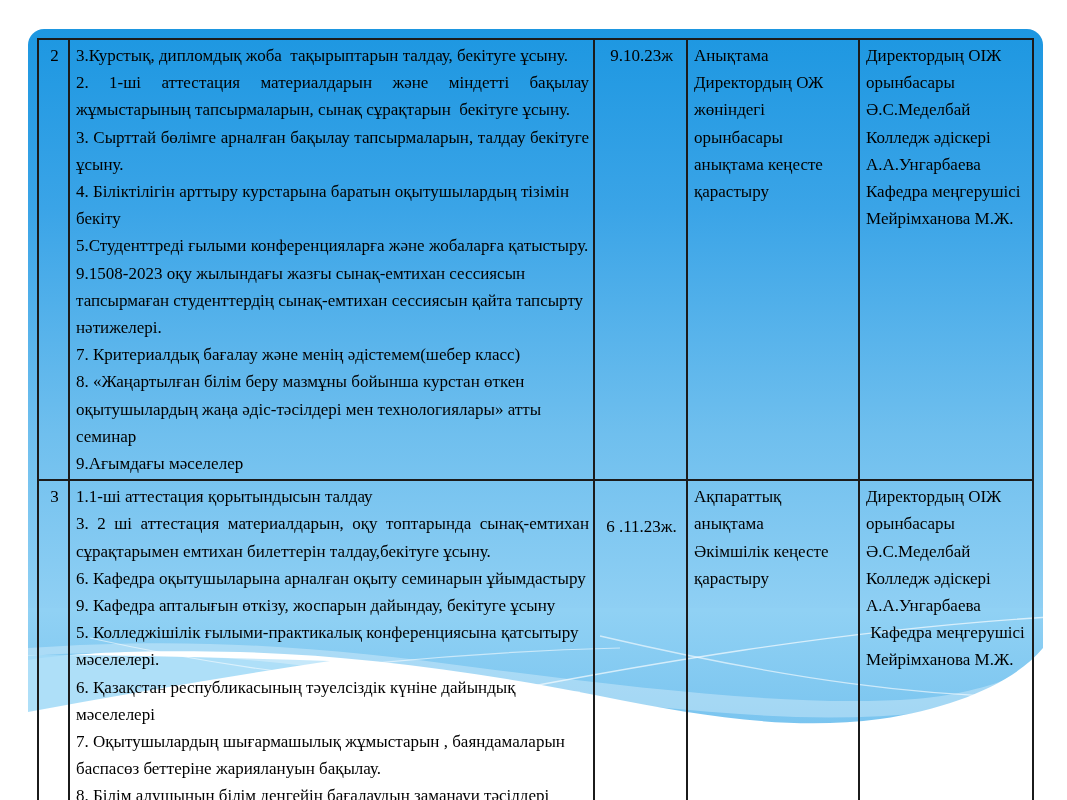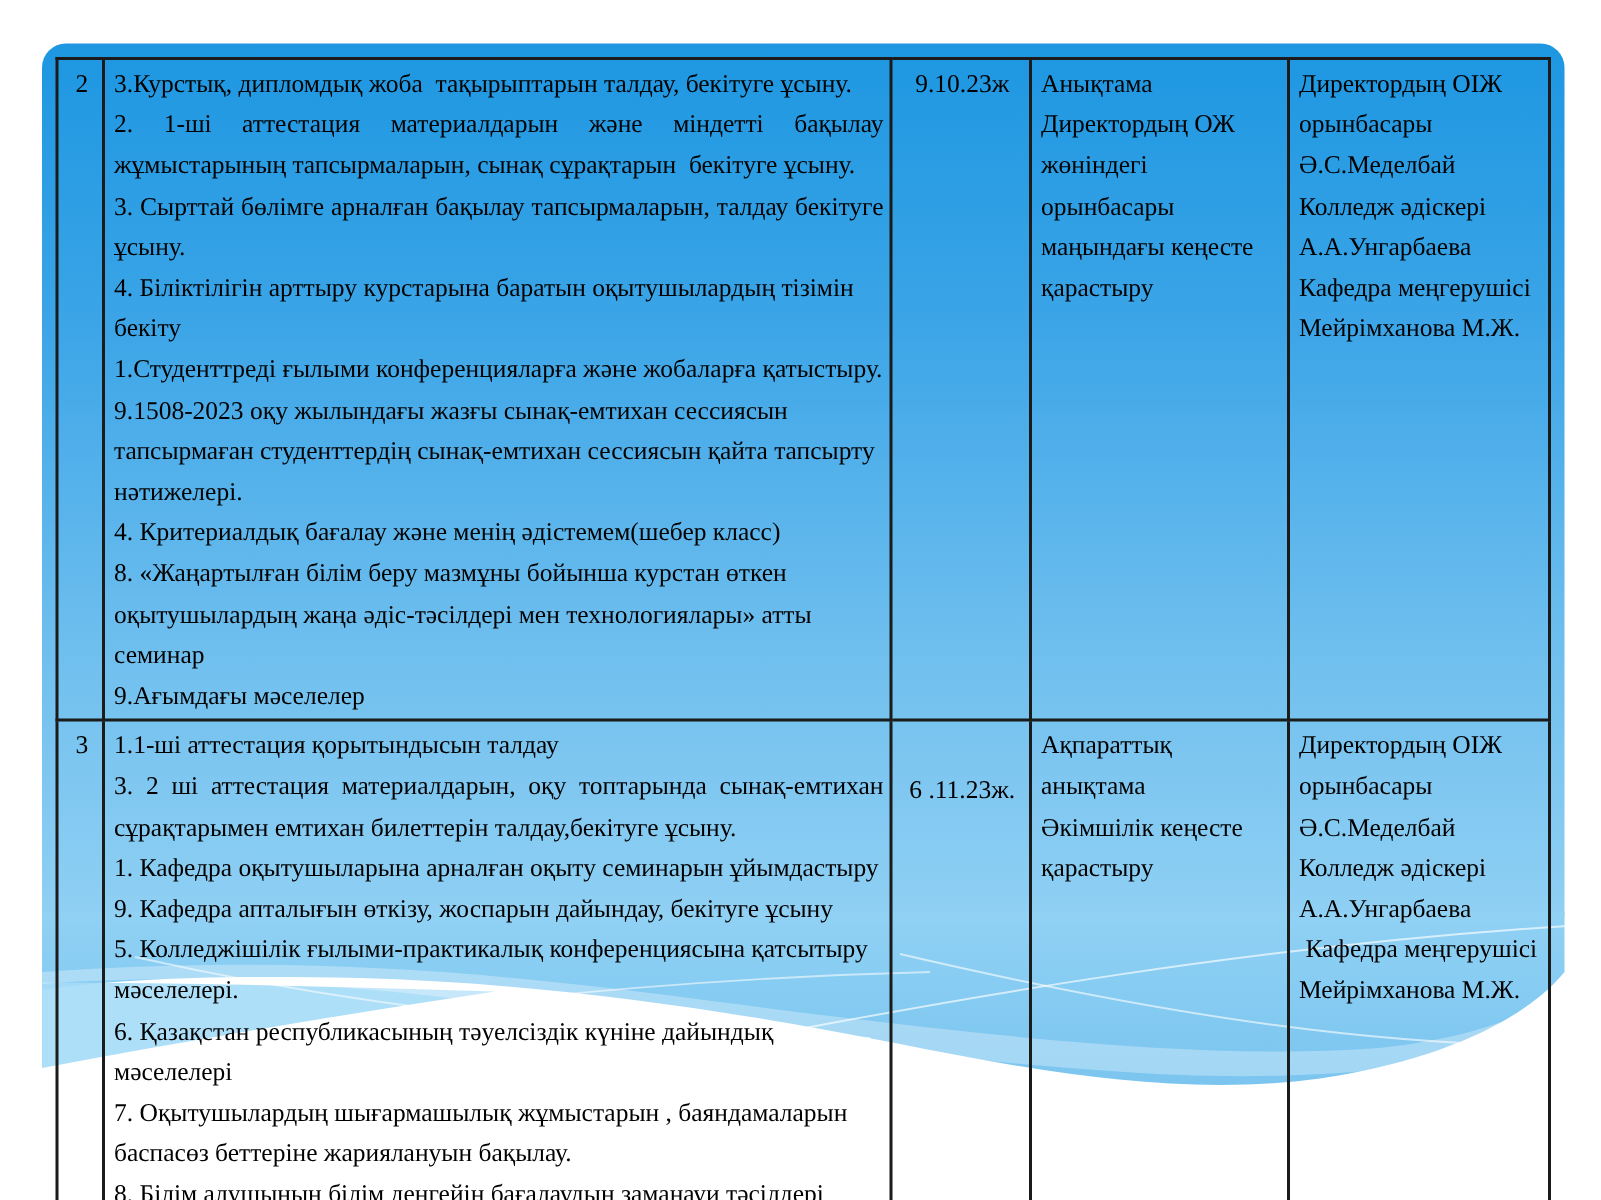--- a/index.html
+++ b/index.html
@@ -79,50 +79,50 @@
   <tbody id="plan-body">
       <tr style="height: 353px;">
         <td class="cell-num">
           <div class="para">2</div>
         </td>
         <td class="cell-tasks">
           <div class="para">3.Курстық, дипломдық жоба  тақырыптарын талдау, бекітуге ұсыну.</div>
           <div class="para just">2. 1-ші аттестация материалдарын және міндетті бақылау жұмыстарының тапсырмаларын, сынақ сұрақтарын  бекітуге ұсыну.</div>
           <div class="para just">3. Сырттай бөлімге арналған бақылау тапсырмаларын, талдау бекітуге ұсыну.</div>
           <div class="para">4. Біліктілігін арттыру курстарына баратын оқытушылардың тізімін бекіту</div>
-          <div class="para">1.Студенттреді ғылыми конференцияларға және жобаларға қатыстыру.</div>
+          <div class="para">5.Студенттреді ғылыми конференцияларға және жобаларға қатыстыру.</div>
           <div class="para">9.1508-2023 оқу жылындағы жазғы сынақ-емтихан сессиясын тапсырмаған студенттердің сынақ-емтихан сессиясын қайта тапсырту нәтижелері.</div>
-          <div class="para">4. Критериалдық бағалау және менің әдістемем(шебер класс)</div>
+          <div class="para">7. Критериалдық бағалау және менің әдістемем(шебер класс)</div>
           <div class="para">8. «Жаңартылған білім беру мазмұны бойынша курстан өткен оқытушылардың жаңа әдіс-тәсілдері мен технологиялары» атты семинар</div>
           <div class="para">9.Ағымдағы мәселелер</div>
         </td>
         <td class="cell-date">
           <div class="para">9.10.23ж</div>
         </td>
         <td class="cell-form">
           <div class="para">Анықтама</div>
-          <div class="para">Директордың ОЖ жөніндегі орынбасары маңындағы кеңесте қарастыру</div>
+          <div class="para">Директордың ОЖ жөніндегі орынбасары анықтама кеңесте қарастыру</div>
         </td>
         <td class="cell-resp">
           <div class="para">Директордың ОІЖ орынбасары</div>
           <div class="para">Ә.С.Меделбай</div>
           <div class="para">Колледж әдіскері</div>
           <div class="para">А.А.Унгарбаева</div>
           <div class="para">Кафедра меңгерушісі</div>
           <div class="para">Мейрімханова М.Ж.</div>
         </td>
       </tr>
       <tr style="height: 254px;">
         <td class="cell-num">
           <div class="para">3</div>
         </td>
         <td class="cell-tasks">
           <div class="para">1.1-ші аттестация қорытындысын талдау</div>
           <div class="para just">3. 2 ші аттестация материалдарын, оқу топтарында сынақ-емтихан сұрақтарымен емтихан билеттерін талдау,бекітуге ұсыну.</div>
-          <div class="para">1. Кафедра оқытушыларына арналған оқыту семинарын ұйымдастыру</div>
+          <div class="para">6. Кафедра оқытушыларына арналған оқыту семинарын ұйымдастыру</div>
           <div class="para">9. Кафедра апталығын өткізу, жоспарын дайындау, бекітуге ұсыну</div>
           <div class="para">5. Колледжішілік ғылыми-практикалық конференциясына қатсытыру мәселелері.</div>
           <div class="para">6. Қазақстан республикасының тәуелсіздік күніне дайындық мәселелері</div>
           <div class="para">7. Оқытушылардың шығармашылық жұмыстарын , баяндамаларын баспасөз беттеріне жариялануын бақылау.</div>
           <div class="para">8. Білім алушының білім деңгейін бағалаудың заманауи тәсілдері</div>
         </td>
         <td class="cell-date offset">
           <div class="para">6 .11.23ж.</div>
         </td>
         <td class="cell-form">

